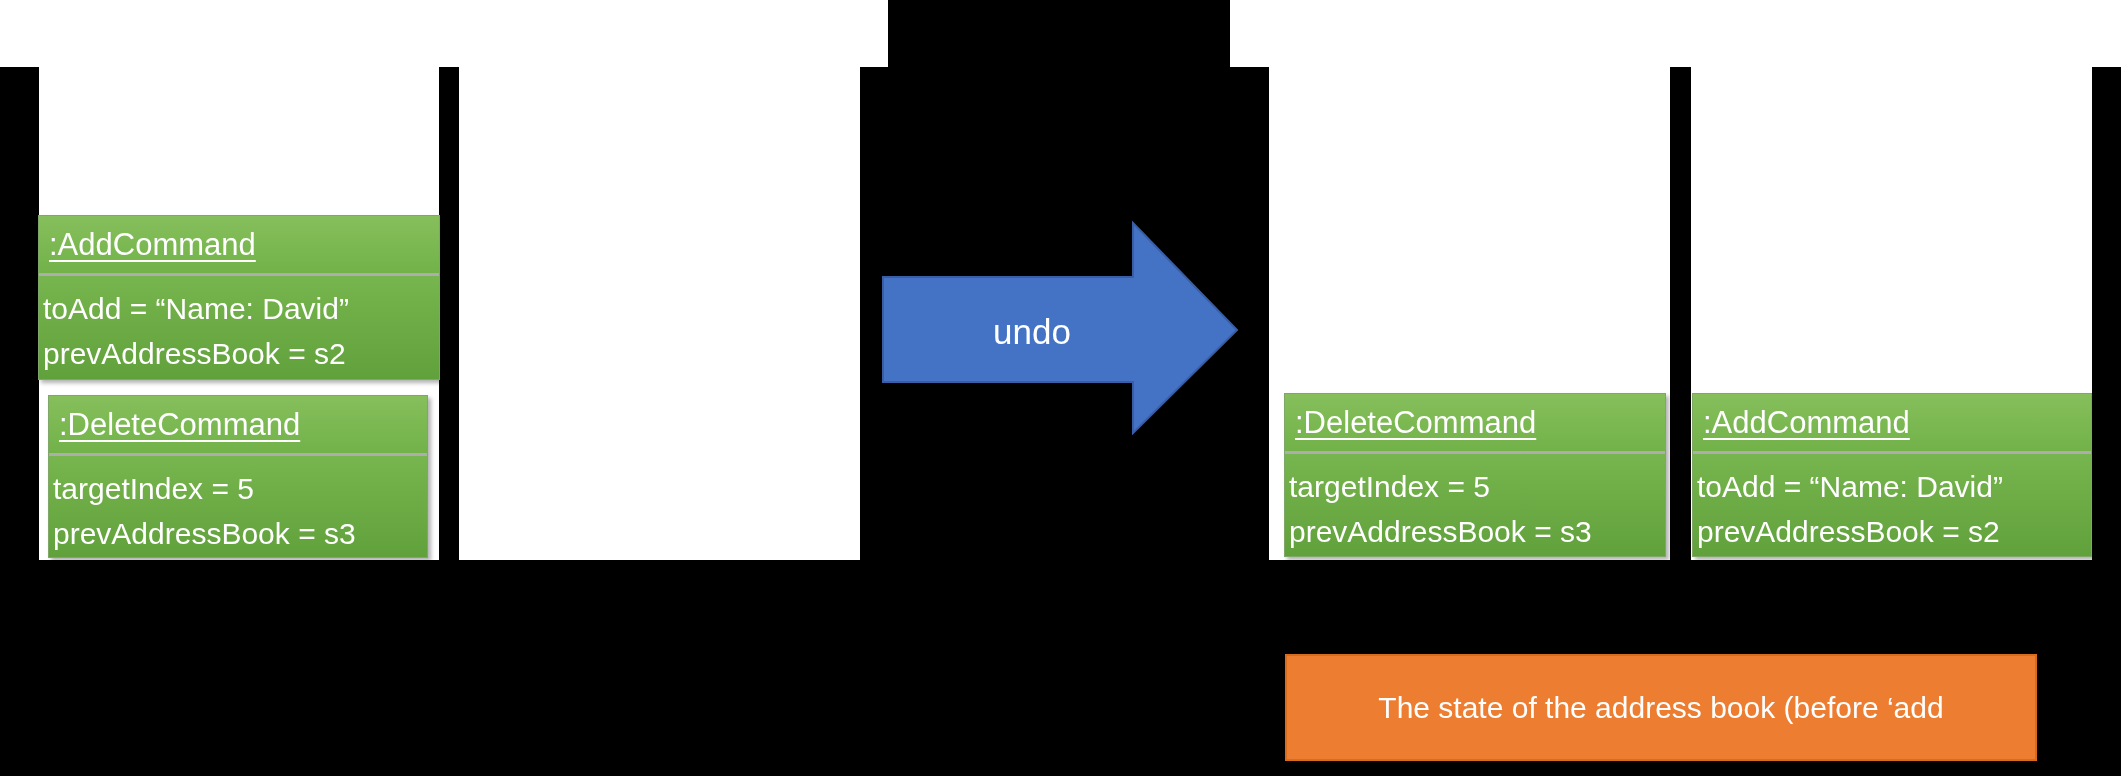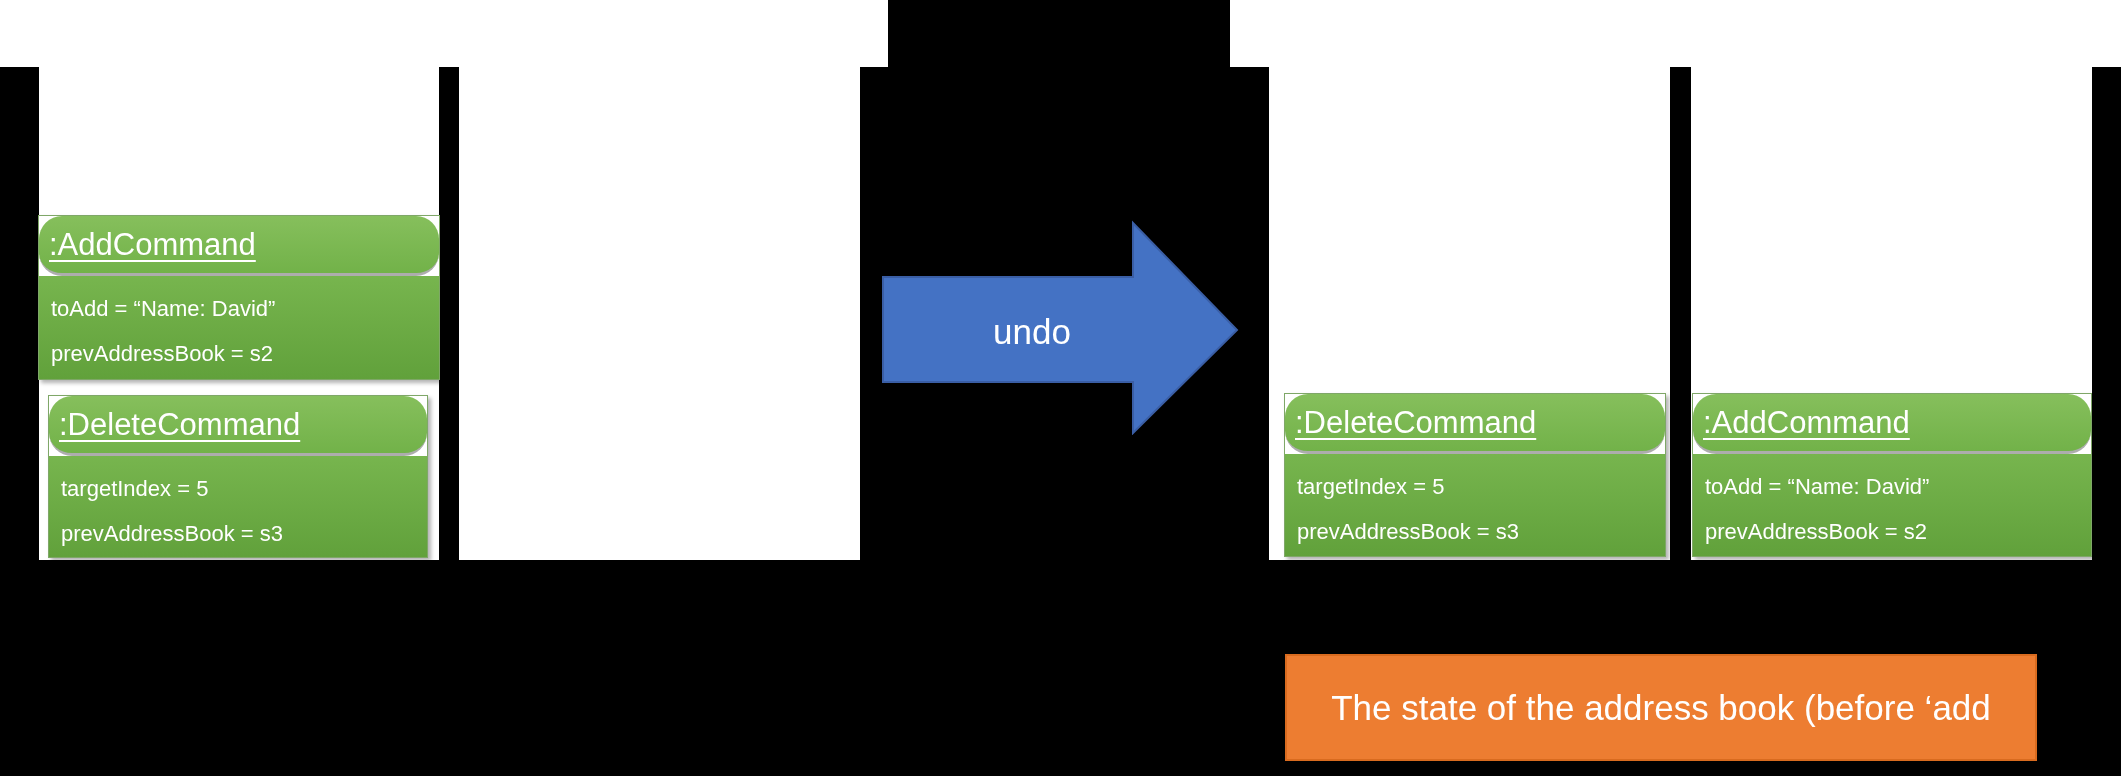--- a/index.html
+++ b/index.html
@@ -41,32 +41,31 @@
   .cmd-b { left: 48px;   top: 395px; width: 380px; height: 163px; }
   .cmd-c { left: 1284px; top: 393px; width: 382px; height: 164px; }
   .cmd-d { left: 1692px; top: 393px; width: 400px; height: 164px; }
   .cmd-header {
     height: 60px;
     box-sizing: border-box;
     background: linear-gradient(180deg, #86BF5C 0%, #72B249 100%);
     border-bottom: 3px solid #ADADAD;
     padding: 11px 0 0 10px;
     font-size: 31px;
-    border-radius: 23px;
   }
   .cmd-title {
     text-decoration: underline;
     text-decoration-thickness: 2px;
     text-underline-offset: 5px;
   }
   .cmd-body {
     flex: 1;
     background: linear-gradient(180deg, #77B54E 0%, #61A13B 100%);
-    padding: 10px 0 0 12px;
-    font-size: 22px;
+    padding: 10px 0 0 4px;
+    font-size: 30px;
     line-height: 45px;
   }
 
   
   .undo-arrow {
     position: absolute;
     left: 880px;
     top: 220px;
     z-index: 2;
   }
@@ -80,21 +79,21 @@
     height: 107px;
     box-sizing: border-box;
     background: #ED7D31;
     border: 2px solid #D96B1F;
     color: #FFFFFF;
     display: flex;
     flex-direction: row;
     justify-content: center;
     align-items: center;
     text-align: center;
-    font-size: 35px;
+    font-size: 30px;
     line-height: 44px;
     z-index: 2;
   }
 </style>
 </head>
 <body>
 
 <div class="canvas">
 
   <div class="white-rect band-top-left"></div>

